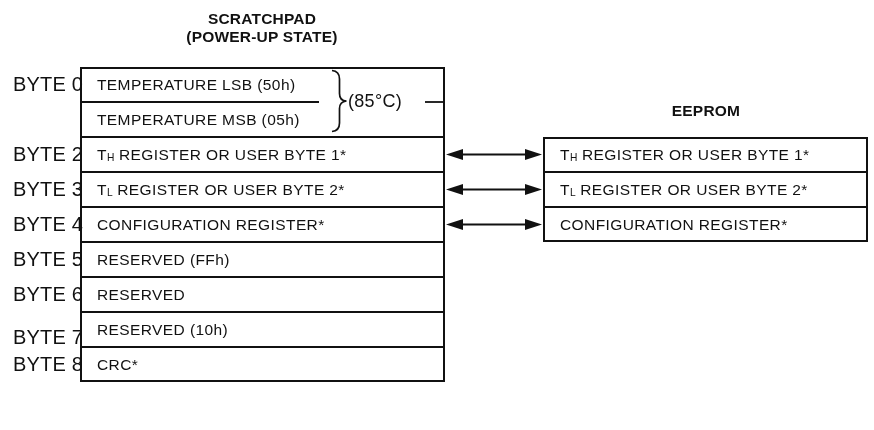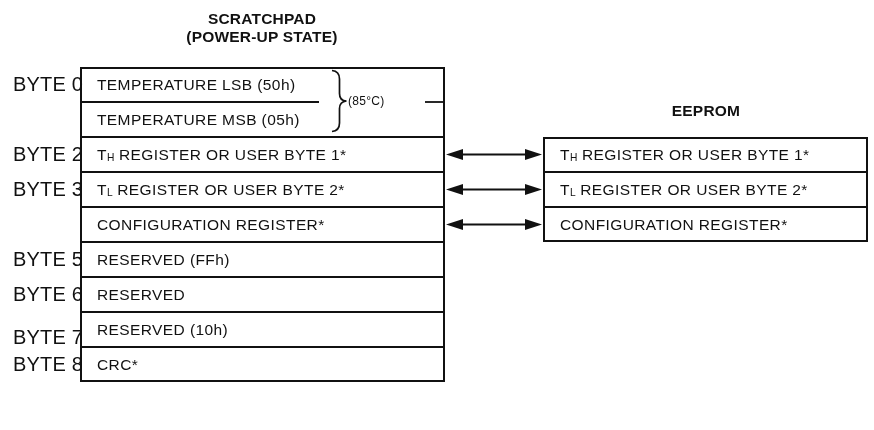--- a/index.html
+++ b/index.html
@@ -27,21 +27,21 @@
   .bytelabel{
     font-size:20px;height:35px;line-height:35px;letter-spacing:0.2px;
   }
   .rowlabel{
     font-size:15.5px;height:18px;line-height:35px;letter-spacing:0.4px;
   }
   .rowlabel .sub{
     font-size:0.66em;vertical-align:-0.12em;letter-spacing:0;
   }
   .annotation{
-    font-size:12px;height:33px;line-height:33px;letter-spacing:0.3px;
+    font-size:18px;height:33px;line-height:33px;letter-spacing:0.3px;
   }
   .footnote{
     font-size:15.5px;letter-spacing:0.3px;
   }
 </style>
 </head>
 <body>
 
 <div class="canvas">
 
@@ -87,20 +87,21 @@
   <div class="abs blocktitle" style="left:112px;top:10px;width:300px;">
     <div>SCRATCHPAD</div>
     <div>(POWER-UP STATE)</div>
   </div>
 
   <div class="abs blocktitle" style="left:556px;top:102px;width:300px;">EEPROM</div>
 
   <div class="abs bytelabel" style="left:13px;top:67px;">BYTE 0</div>
   <div class="abs bytelabel" style="left:13px;top:137px;">BYTE 2</div>
   <div class="abs bytelabel" style="left:13px;top:172px;">BYTE 3</div>
+  <div class="abs bytelabel" style="left:13px;top:207px;">BYTE 4</div>
   <div class="abs bytelabel" style="left:13px;top:242px;">BYTE 5</div>
   <div class="abs bytelabel" style="left:13px;top:277px;">BYTE 6</div>
   <div class="abs bytelabel" style="left:13px;top:320px;">BYTE 7</div>
   <div class="abs bytelabel" style="left:13px;top:347px;">BYTE 8</div>
 
   <div class="abs rowlabel" style="left:97px;top:67px;"><span>TEMPERATURE LSB (50h)</span><span class="sub"></span><span></span></div>
   <div class="abs rowlabel" style="left:97px;top:102px;"><span>TEMPERATURE MSB (05h)</span><span class="sub"></span><span></span></div>
   <div class="abs rowlabel" style="left:97px;top:137px;"><span>T</span><span class="sub">H</span><span> REGISTER OR USER BYTE 1*</span></div>
   <div class="abs rowlabel" style="left:97px;top:172px;"><span>T</span><span class="sub">L</span><span> REGISTER OR USER BYTE 2*</span></div>
   <div class="abs rowlabel" style="left:97px;top:207px;"><span>CONFIGURATION REGISTER*</span><span class="sub"></span><span></span></div>

